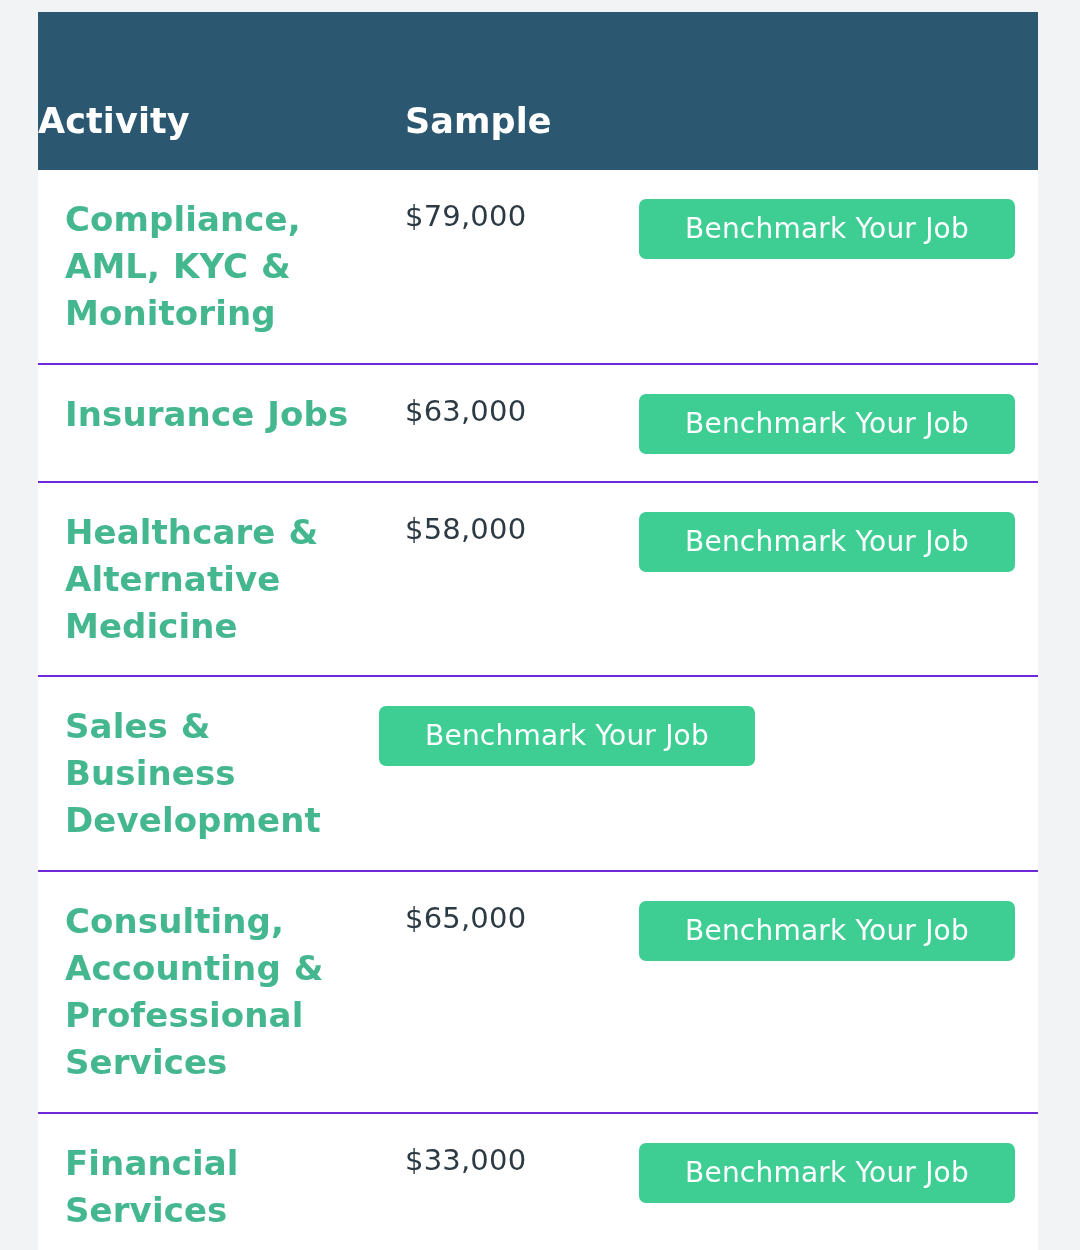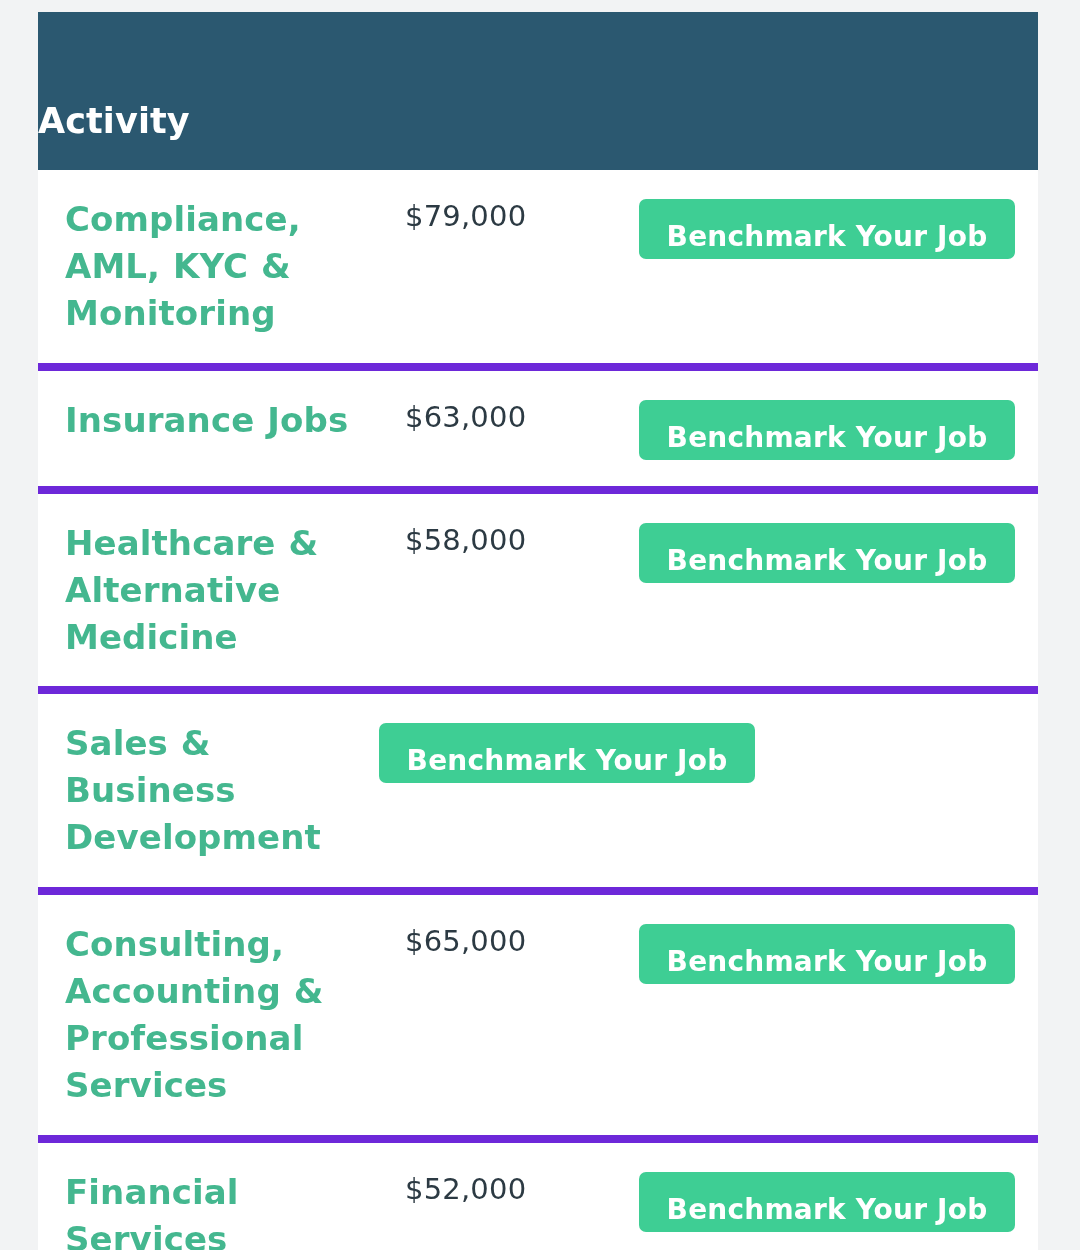--- a/index.html
+++ b/index.html
@@ -55,21 +55,21 @@
   }
   .th-action {
     flex: 1;
   }
 
   
   .table-row {
     display: flex;
     align-items: flex-start;
     background: #ffffff;
-    border-bottom: 8px solid #6d28d9;
+    border-bottom: 2px solid #6d28d9;
     box-sizing: border-box;
     padding: 26px 0 26px 0;
     min-height: 118px;
   }
   .table-row:last-child {
     border-bottom: none;
   }
 
   .cell-activity {
     width: 340px;
@@ -107,36 +107,37 @@
     background: #3ece94;
     color: #ffffff;
     border: none;
     border-radius: 7px;
     width: 376px;
     height: 60px;
     line-height: 60px;
     text-align: center;
     font-family: "DejaVu Sans", sans-serif;
     font-size: 28px;
-    font-weight: 700;
+    font-weight: 400;
     letter-spacing: 0.2px;
     cursor: pointer;
-    padding: 8px;
+    padding: 0;
   }
 </style>
 </head>
 <body>
 
 <div class="page">
 
   <div class="salary-table">
 
     <div class="table-header">
       <div class="th th-activity">Activity</div>
       <div class="th th-salary">
+        <div>Sample</div>
       </div>
       <div class="th th-action"></div>
     </div>
 
     <div class="table-row">
       <div class="cell-activity">Compliance, AML, KYC &amp; Monitoring</div>
       <div class="cell-salary">$79,000</div>
       <div class="cell-action">
         <button class="benchmark-btn">Benchmark Your Job</button>
       </div>
@@ -168,20 +169,20 @@
     <div class="table-row">
       <div class="cell-activity">Consulting, Accounting &amp; Professional Services</div>
       <div class="cell-salary">$65,000</div>
       <div class="cell-action">
         <button class="benchmark-btn">Benchmark Your Job</button>
       </div>
     </div>
 
     <div class="table-row">
       <div class="cell-activity">Financial Services</div>
-      <div class="cell-salary">$52,000</div>
+      <div class="cell-salary">$33,000</div>
       <div class="cell-action">
         <button class="benchmark-btn">Benchmark Your Job</button>
       </div>
     </div>
 
   </div>
 </div>
 
 </body></html>

